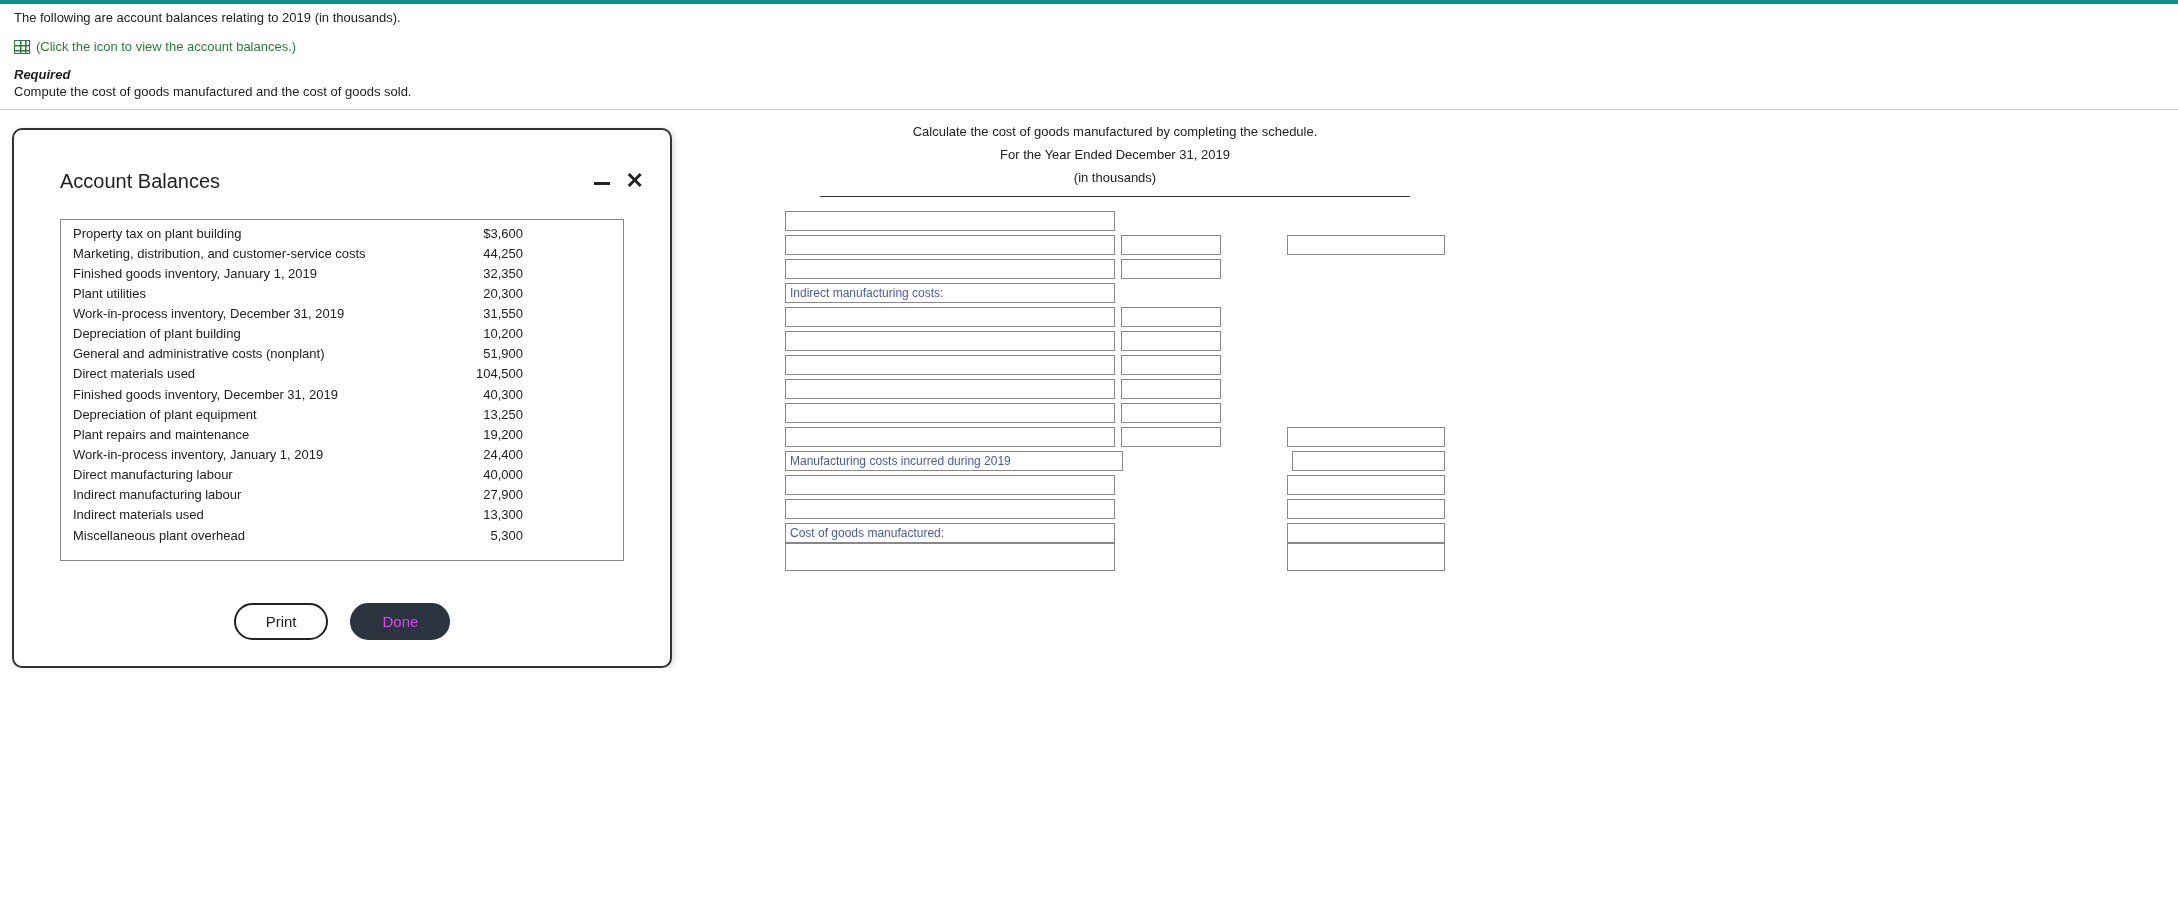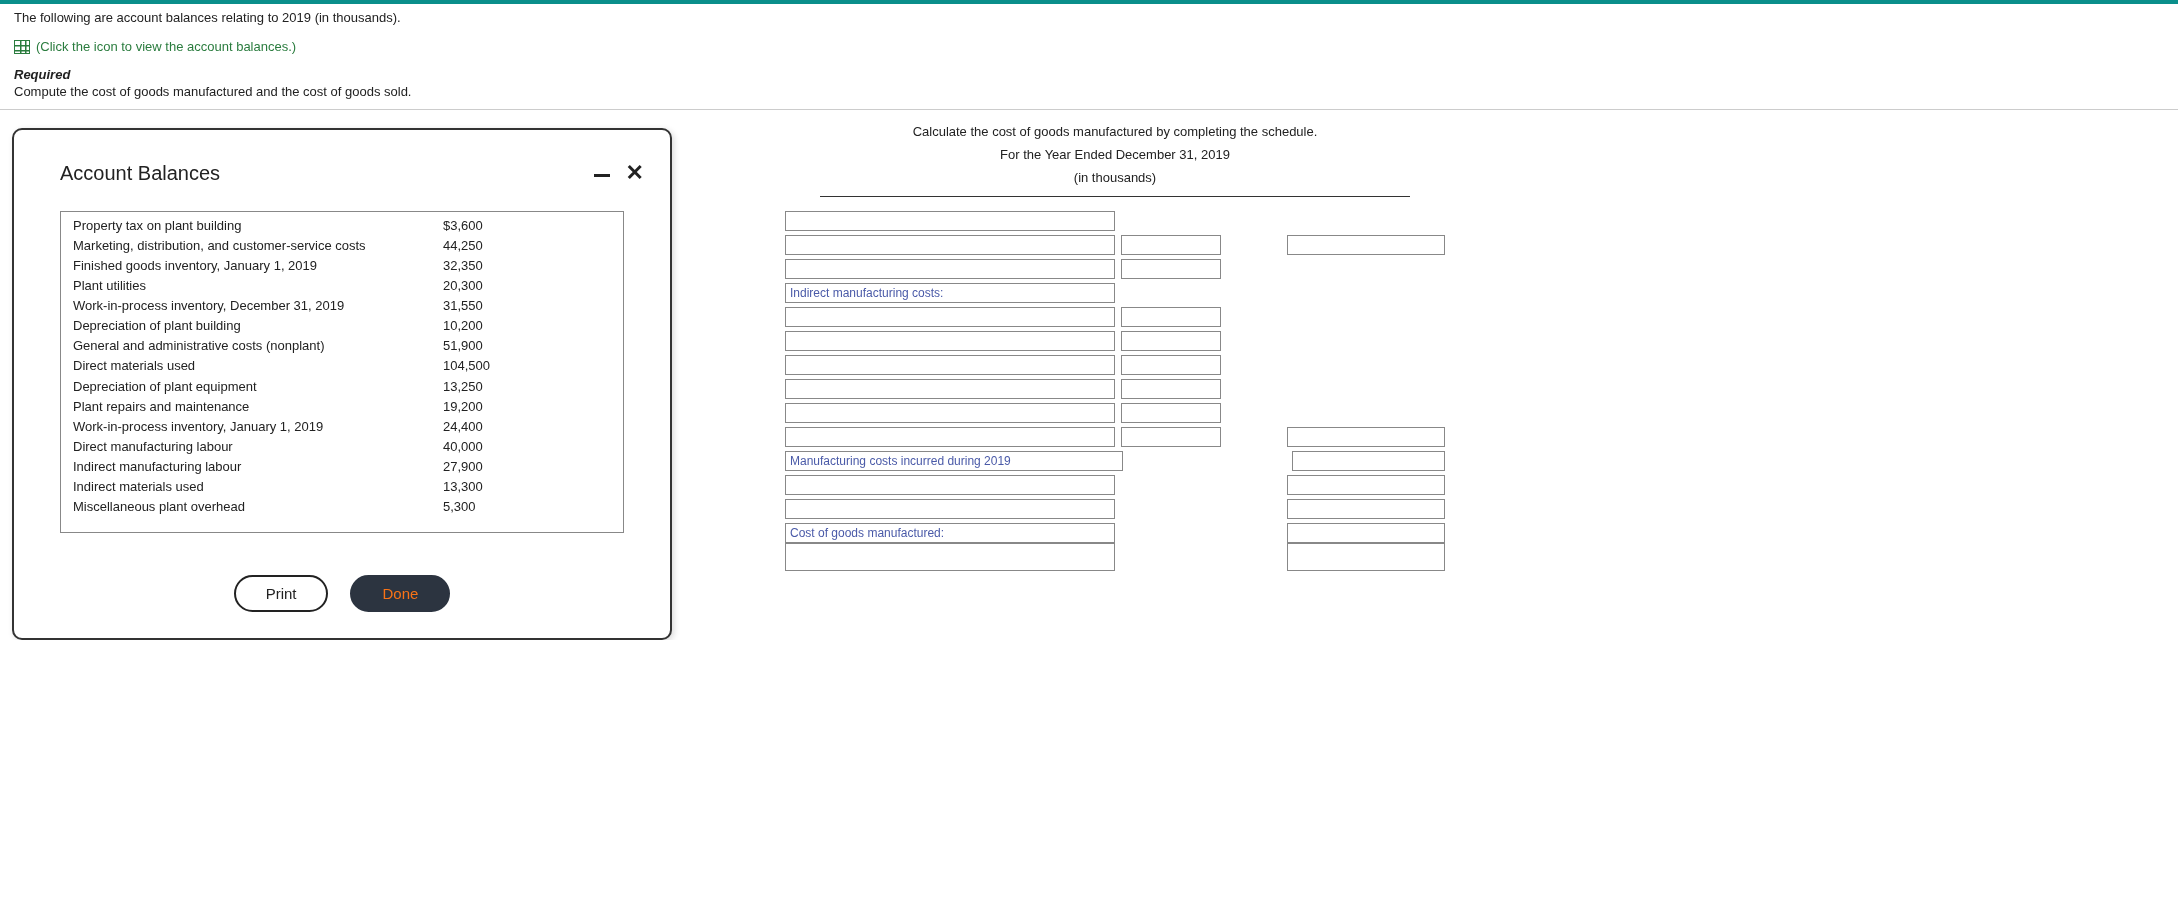--- a/index.html
+++ b/index.html
@@ -43,50 +43,50 @@
     border-radius: 10px;
     box-shadow: 2px 2px 6px rgba(0,0,0,0.15);
     padding: 0 0 26px 0;
     background: #fff;
     position: relative;
   }
   .modal-header {
     display: flex;
     justify-content: space-between;
     align-items: flex-start;
-    padding: 32px 26px 8px 46px;
+    padding: 40px 26px 8px 46px;
   }
   .modal-title { font-size: 20px; color: #222; }
   .modal-controls { display: flex; gap: 16px; align-items: center; font-size: 20px; font-weight: bold; color: #222; }
   .minimize { width: 16px; height: 3px; background: #222; display: inline-block; margin-top: 6px; }
   .close-x { cursor: pointer; font-size: 22px; line-height: 1; }
 
   .balances-table {
     margin: 18px 46px 0 46px;
     border: 1px solid #888;
     padding: 4px 12px 14px 12px;
   }
   .bal-row { display: flex; justify-content: flex-start; line-height: 1.55; }
   .bal-label { width: 370px; }
-  .bal-val { width: 80px; }
+  .bal-val { width: 80px; text-align: right; }
 
   .modal-buttons {
     display: flex;
     justify-content: center;
     gap: 22px;
     margin-top: 42px;
   }
   .btn {
     border-radius: 22px;
     padding: 8px 30px;
     font-size: 15px;
     cursor: pointer;
   }
   .btn-print { background: #fff; border: 2px solid #222; color: #222; }
-  .btn-done { background: #2c3440; border: 2px solid #2c3440; color: #f97316; }
+  .btn-done { background: #2c3440; border: 2px solid #2c3440; color: #d946ef; }
 
   
   .schedule {
     width: 660px;
     position: relative;
     margin-top: -8px;
     margin-left: 23px;
   }
   .sched-head { text-align: center; line-height: 1.8; }
   .sched-head .hline { border-bottom: 1px solid #333; width: 590px; margin: 6px auto 0; }
@@ -167,20 +167,24 @@
         </div>
       <div class="bal-row">
           <span class="bal-label">General and administrative costs (nonplant)</span>
           <span class="bal-val">51,900</span>
         </div>
       <div class="bal-row">
           <span class="bal-label">Direct materials used</span>
           <span class="bal-val">104,500</span>
         </div>
       <div class="bal-row">
+          <span class="bal-label">Finished goods inventory, December 31, 2019</span>
+          <span class="bal-val">40,300</span>
+        </div>
+      <div class="bal-row">
           <span class="bal-label">Depreciation of plant equipment</span>
           <span class="bal-val">13,250</span>
         </div>
       <div class="bal-row">
           <span class="bal-label">Plant repairs and maintenance</span>
           <span class="bal-val">19,200</span>
         </div>
       <div class="bal-row">
           <span class="bal-label">Work-in-process inventory, January 1, 2019</span>
           <span class="bal-val">24,400</span>

